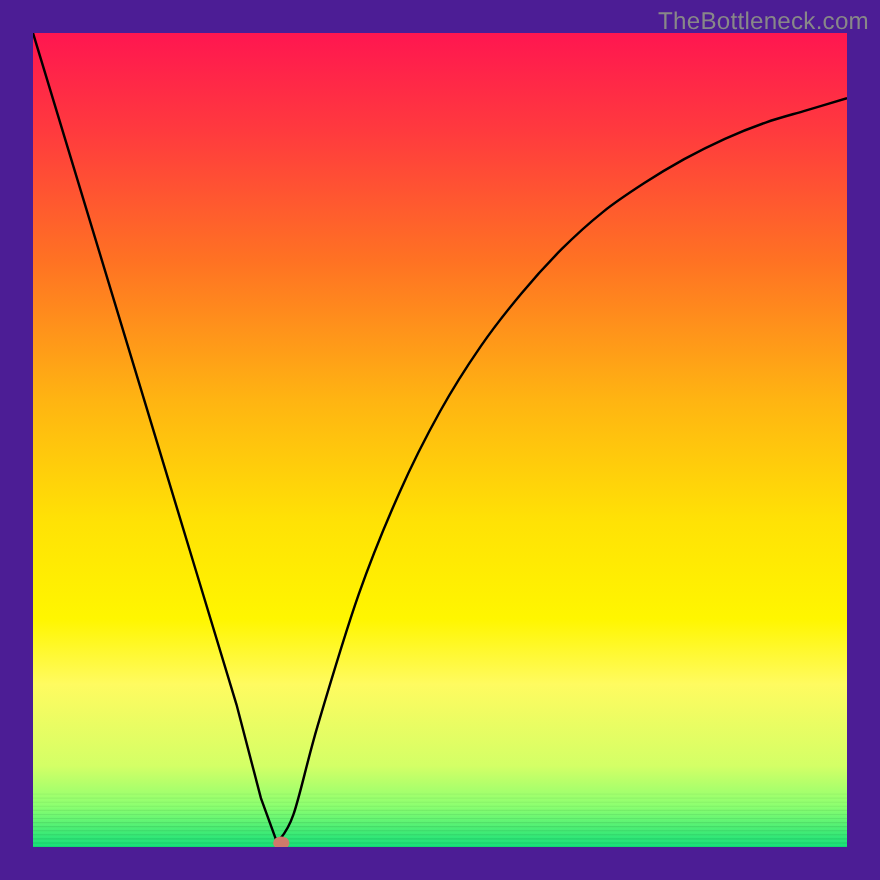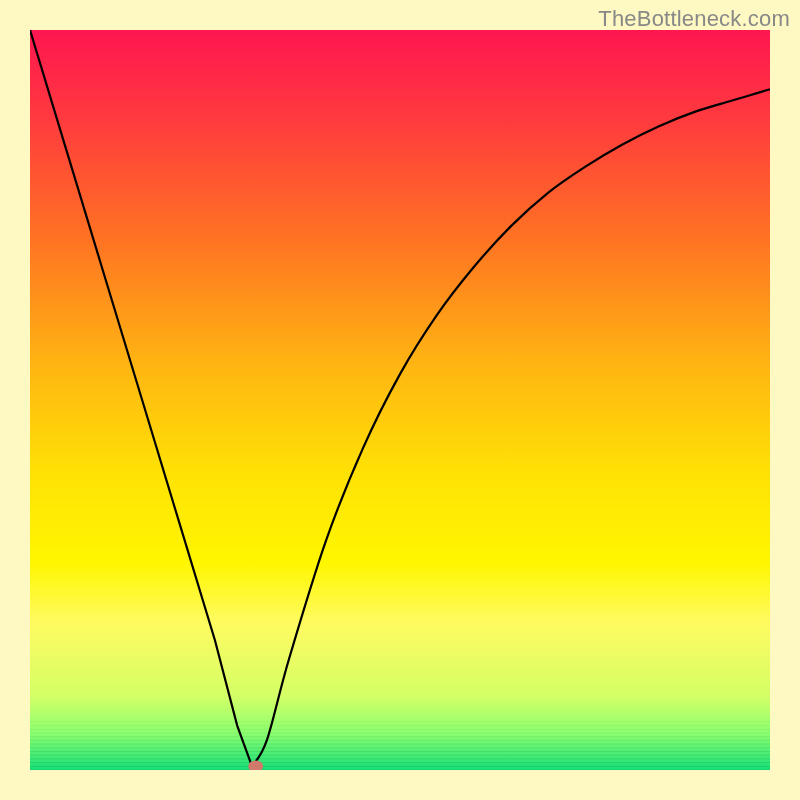--- a/index.html
+++ b/index.html
@@ -8,21 +8,21 @@
     width: 800px;
     height: 800px;
     overflow: hidden;
     background: #000;
     font-family: Arial, sans-serif;
   }
   .frame {
     position: relative;
     width: 800px;
     height: 800px;
-    background: #fef9c3;
+    background: #4c1d95;
   }
   .plot-area {
     position: absolute;
     left: 30px;
     top: 30px;
     width: 740px;
     height: 740px;
     overflow: hidden;
   }
   .watermark {

